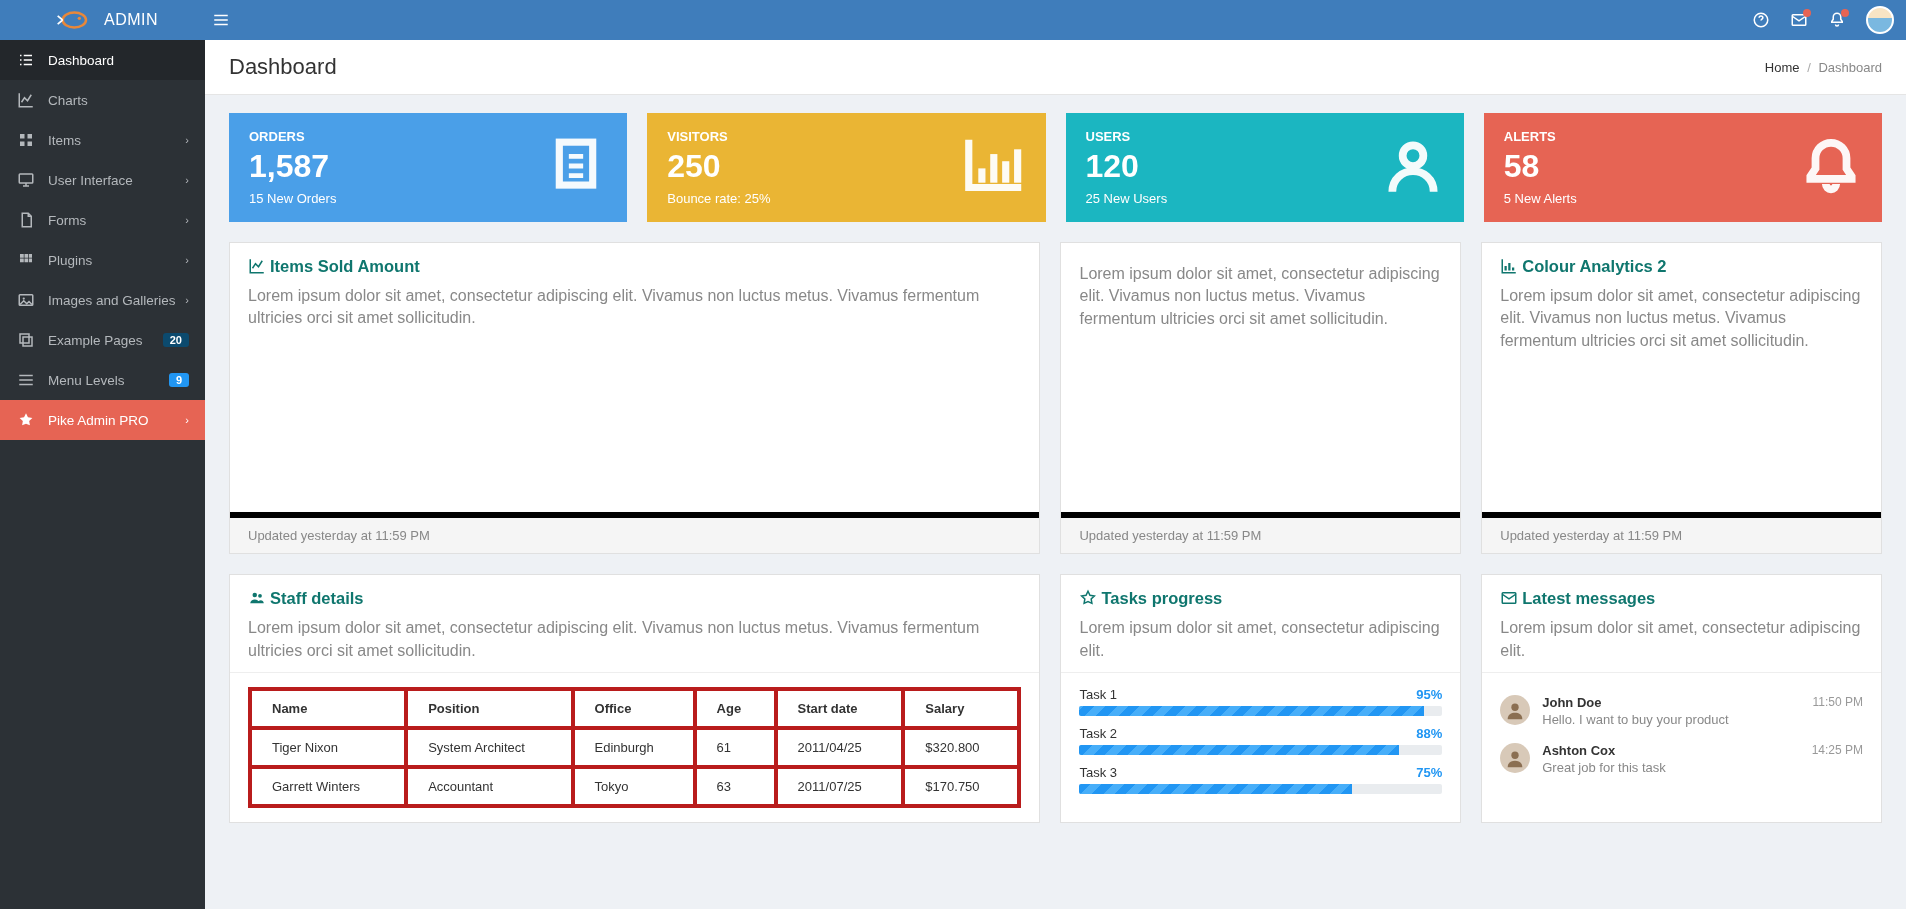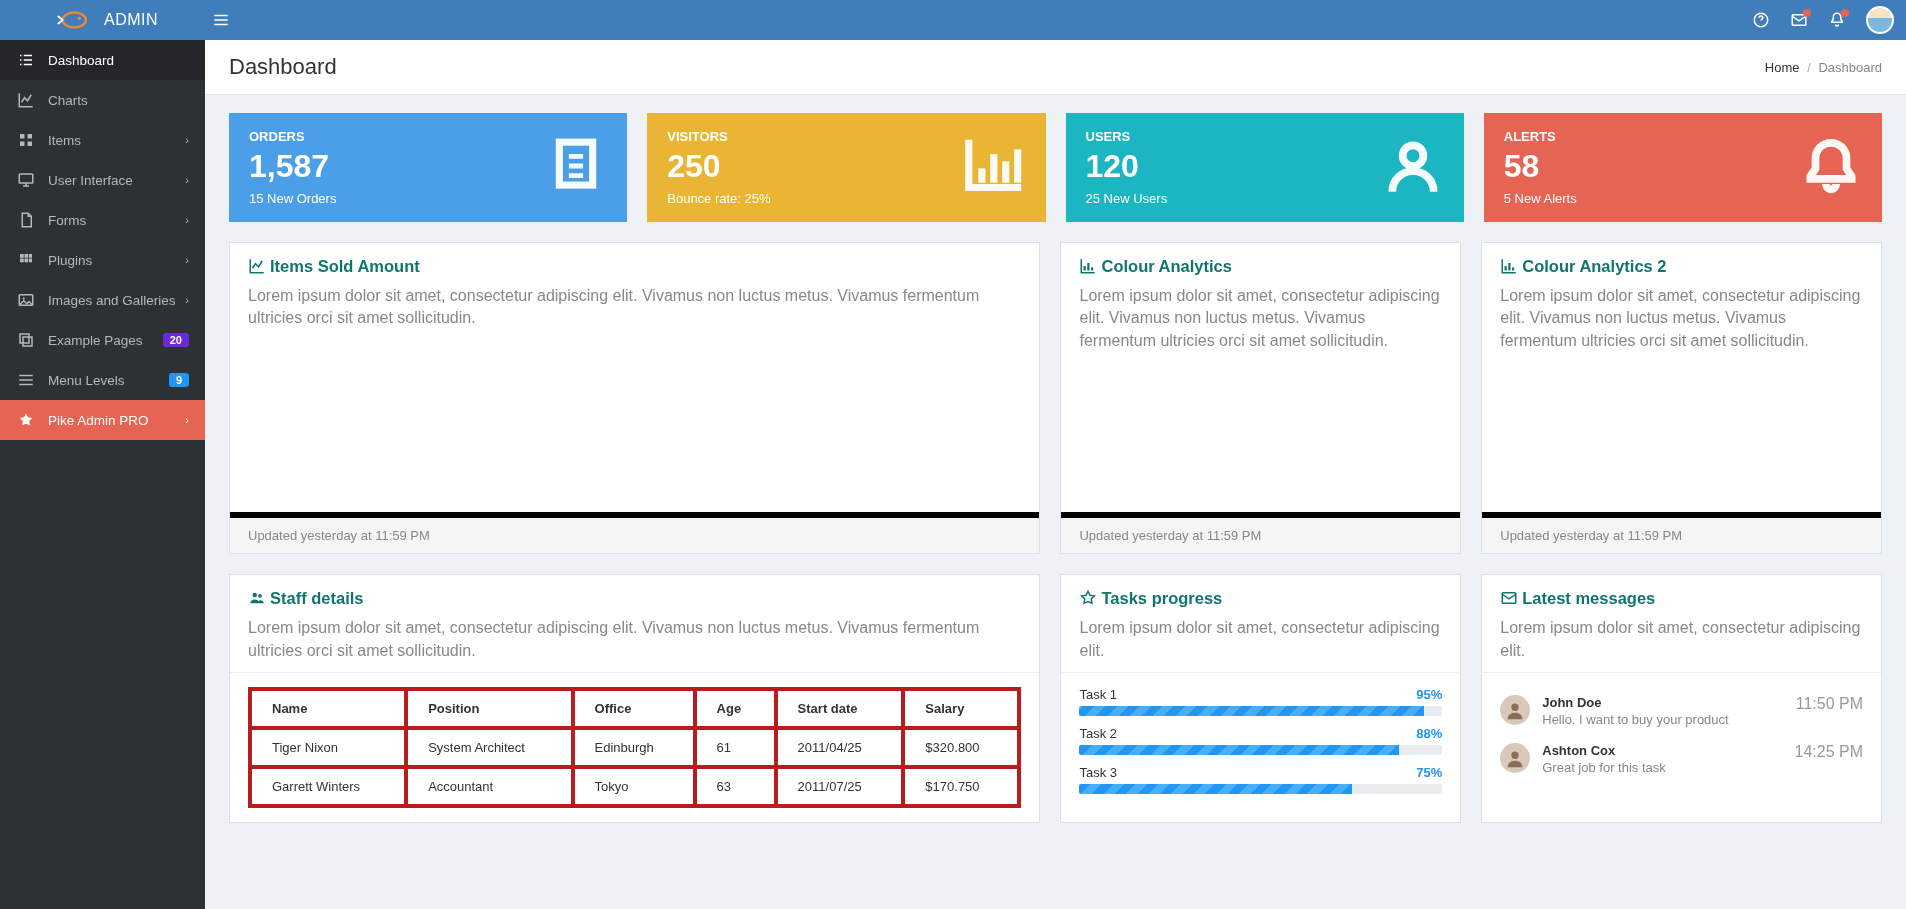--- a/index.html
+++ b/index.html
@@ -17,21 +17,21 @@
 .header .avatar { width: 28px; height: 28px; border-radius: 50%; background: linear-gradient(#f8e4c4 40%, #7ab8e0 40%); margin-left: 10px; border: 2px solid #fff; }
 
 
 .sidebar { position: fixed; top: 40px; left: 0; bottom: 0; width: 205px; background: #2c3136; color: #b4b8bc; overflow-y: auto; }
 .sidebar-item { display: flex; align-items: center; padding: 11px 16px; font-size: 13.5px; cursor: pointer; position: relative; }
 .sidebar-item.active { background: #23272b; color: #fff; }
 .sidebar-item.highlight { background: #e66454; color: #fff; }
 .sidebar-item .s-icon { width: 20px; margin-right: 12px; display: inline-flex; justify-content: center; }
 .sidebar-item .chevron { margin-left: auto; font-size: 11px; }
 .sidebar-item .badge { margin-left: auto; font-size: 11px; padding: 1px 7px; border-radius: 3px; color: #fff; font-weight: 600; }
-.badge-red { background: #6d28d9; }
+.badge-red { background: #0c4a6e; }
 .badge-blue { background: #2196f3; }
 
 
 .content { margin-left: 205px; margin-top: 40px; padding: 0; }
 .page-header { background: #fff; padding: 14px 24px; display: flex; align-items: center; border-bottom: 1px solid #e5e5e5; }
 .page-header h1 { font-size: 22px; font-weight: 400; color: #333; }
 .breadcrumb { margin-left: auto; color: #888; font-size: 13px; }
 .breadcrumb a { color: #333; text-decoration: none; }
 .page-body { padding: 18px 24px; }
 
@@ -71,21 +71,21 @@
 .task-head .pct { color: #2196f3; font-weight: 700; }
 .progress { height: 10px; background: #e9ecef; border-radius: 2px; overflow: hidden; }
 .progress-bar { height: 100%; background: repeating-linear-gradient(-45deg,#2196f3,#2196f3 8px,#47aef9 8px,#47aef9 16px); }
 
 
 .msg { display: flex; gap: 12px; padding: 8px 0; }
 .msg .m-avatar { width: 30px; height: 30px; border-radius: 50%; background: #d8c9b8; flex-shrink: 0; display: flex; align-items: center; justify-content: center; }
 .msg .m-body { flex: 1; }
 .msg .m-name { font-weight: 700; font-size: 13px; color: #333; }
 .msg .m-text { color: #888; font-size: 13px; margin-top: 2px; }
-.msg .m-time { color: #999; font-size: 16px; text-align: center; }
+.msg .m-time { color: #999; font-size: 12px; text-align: center; }
 
 
 .icon-sm svg { width: 18px; height: 18px; fill: currentColor; }
 .panel-title .icon-sm svg, .s-icon svg { fill: currentColor; }
 </style>
 </head>
 <body>
 
 <svg width="0" height="0" style="position:absolute">
   <defs>
@@ -376,26 +376,20 @@
                 </svg></span>
               <span>Items Sold Amount</span>
             </div>
           <div class="panel-desc">Lorem ipsum dolor sit amet, consectetur adipiscing elit. Vivamus non luctus metus. Vivamus fermentum ultricies orci sit amet sollicitudin.</div>
         </div>
         <div class="panel-body chartbody"></div>
         <div class="panel-foot">Updated yesterday at 11:59 PM</div>
       </div>
       <div class="panel">
         <div class="panel-head noborder">
-          <div class="panel-title">
-              <span class="icon-sm"><svg viewBox="0 0 24 24">
-                  <use href="#i-chart-bar"></use>
-                </svg></span>
-              <span>Colour Analytics</span>
-            </div>
           <div class="panel-desc">Lorem ipsum dolor sit amet, consectetur adipiscing elit. Vivamus non luctus metus. Vivamus fermentum ultricies orci sit amet sollicitudin.</div>
         </div>
         <div class="panel-body chartbody"></div>
         <div class="panel-foot">Updated yesterday at 11:59 PM</div>
       </div>
       <div class="panel">
         <div class="panel-head noborder">
           <div class="panel-title">
               <span class="icon-sm"><svg viewBox="0 0 24 24">
                   <use href="#i-chart-bar"></use>

